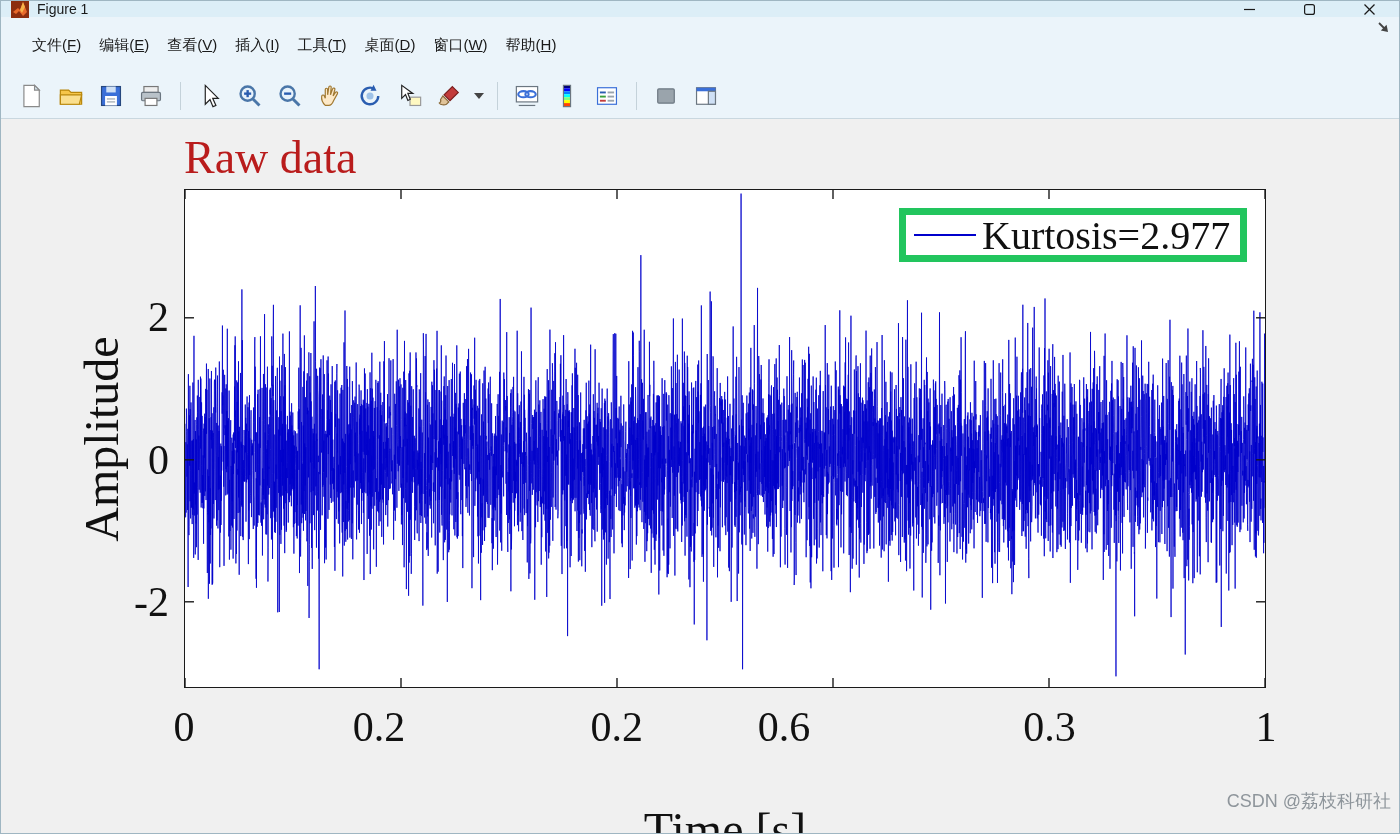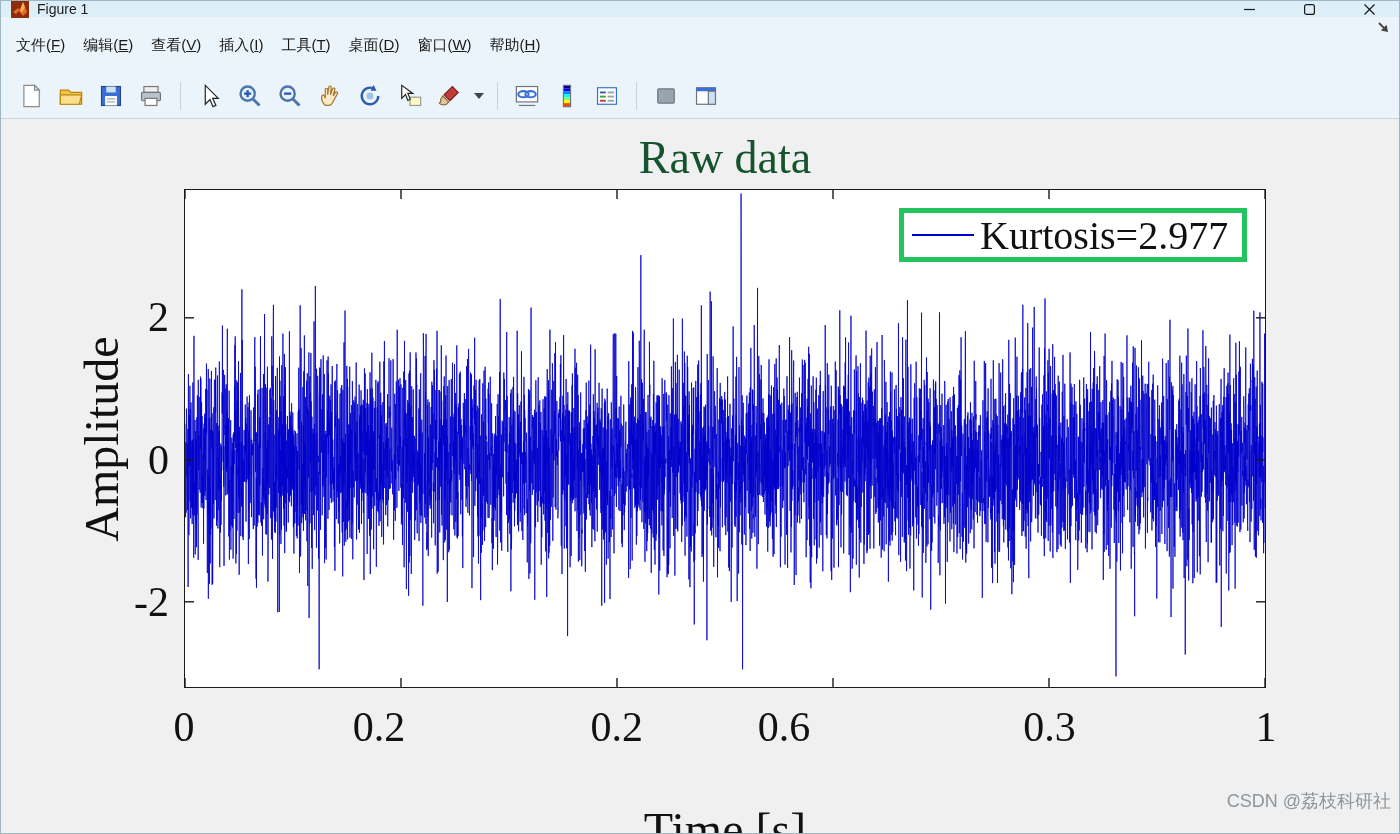--- a/index.html
+++ b/index.html
@@ -11,38 +11,38 @@
   
   .titlebar {
     height:16px; background:#dceef7; display:flex; align-items:center;
   }
   .app-icon { width:18px; height:18px; margin-left:10px; }
   .title-text { margin-left:8px; font-size:14px; color:#1a1a1a; }
   .win-controls { margin-left:auto; display:flex; height:32px; }
   .win-btn { width:60px; height:32px; display:flex; align-items:center; justify-content:center; cursor:default; }
   
   .menubar {
-    height:56px; background:#ebf4fa; display:flex; align-items:center; padding-left:6px;
+    height:56px; background:#ebf4fa; display:flex; align-items:center; padding-left:22px;
   }
   .menu-item { font-size:15px; color:#1a1a1a; padding:6px 9px; white-space:nowrap; }
   .menu-item .u { text-decoration:underline; }
   .dock-btn { margin-left:auto; margin-right:8px; align-self:flex-start; margin-top:2px; }
   
   .toolbar {
     height:46px; background:#ebf4fa; display:flex; align-items:center;
     padding-left:10px; border-bottom:1px solid #c9d7df;
   }
   .tool-btn { width:36px; height:36px; display:flex; align-items:center; justify-content:center; margin:0 2px; border-radius:3px; }
   .tool-btn.narrow { width:14px; }
   .sep { width:1px; height:28px; background:#c4d2da; margin:0 9px; }
   
   #figure-area { position:relative; width:1400px; height:700px; background:#f0f0f0; }
   .plot-title {
-    position:absolute; left:183px; top:12px; width:1082px; text-align:center;
-    font-family:"Liberation Serif","DejaVu Serif",serif; font-size:46px; color:#14532d;
+    position:absolute; left:183px; top:12px; width:1082px; text-align:left;
+    font-family:"Liberation Serif","DejaVu Serif",serif; font-size:46px; color:#b91c1c;
   }
   #plot {
     position:absolute; left:183px; top:70px; width:1082px; height:499px;
     background:#ffffff; border:1.5px solid #1a1a1a;
   }
   #plot svg { position:absolute; left:0; top:0; width:100%; height:100%; }
   .ylabel {
     position:absolute; left:100px; top:320px; transform:translate(-50%,-50%) rotate(-90deg);
     font-family:"Liberation Serif","DejaVu Serif",serif; font-size:48px; color:#111; white-space:nowrap;
   }
@@ -53,21 +53,21 @@
   .xtick {
     position:absolute; top:584px; transform:translateX(-50%);
     font-family:"Liberation Serif","DejaVu Serif",serif; font-size:42px; color:#111;
   }
   .ytick {
     position:absolute; left:0; width:168px; text-align:right; transform:translateY(-50%);
     font-family:"Liberation Serif","DejaVu Serif",serif; font-size:42px; color:#111;
   }
   .legend {
     position:absolute; left:898px; top:89px; width:348px; height:54px;
-    background:#ffffff; border:5px solid #22c55e; display:flex; align-items:center;
+    background:#ffffff; border:7px solid #22c55e; display:flex; align-items:center;
   }
   .legend-line { width:62px; height:0; border-top:2px solid #0000cc; margin-left:8px; }
   .legend-label {
     font-family:"Liberation Serif","DejaVu Serif",serif; font-size:40px; color:#111;
     margin-left:6px; white-space:nowrap;
   }
   .watermark {
     position:absolute; right:10px; bottom:6px; font-size:18px; color:#8e959b;
   }
 </style>

